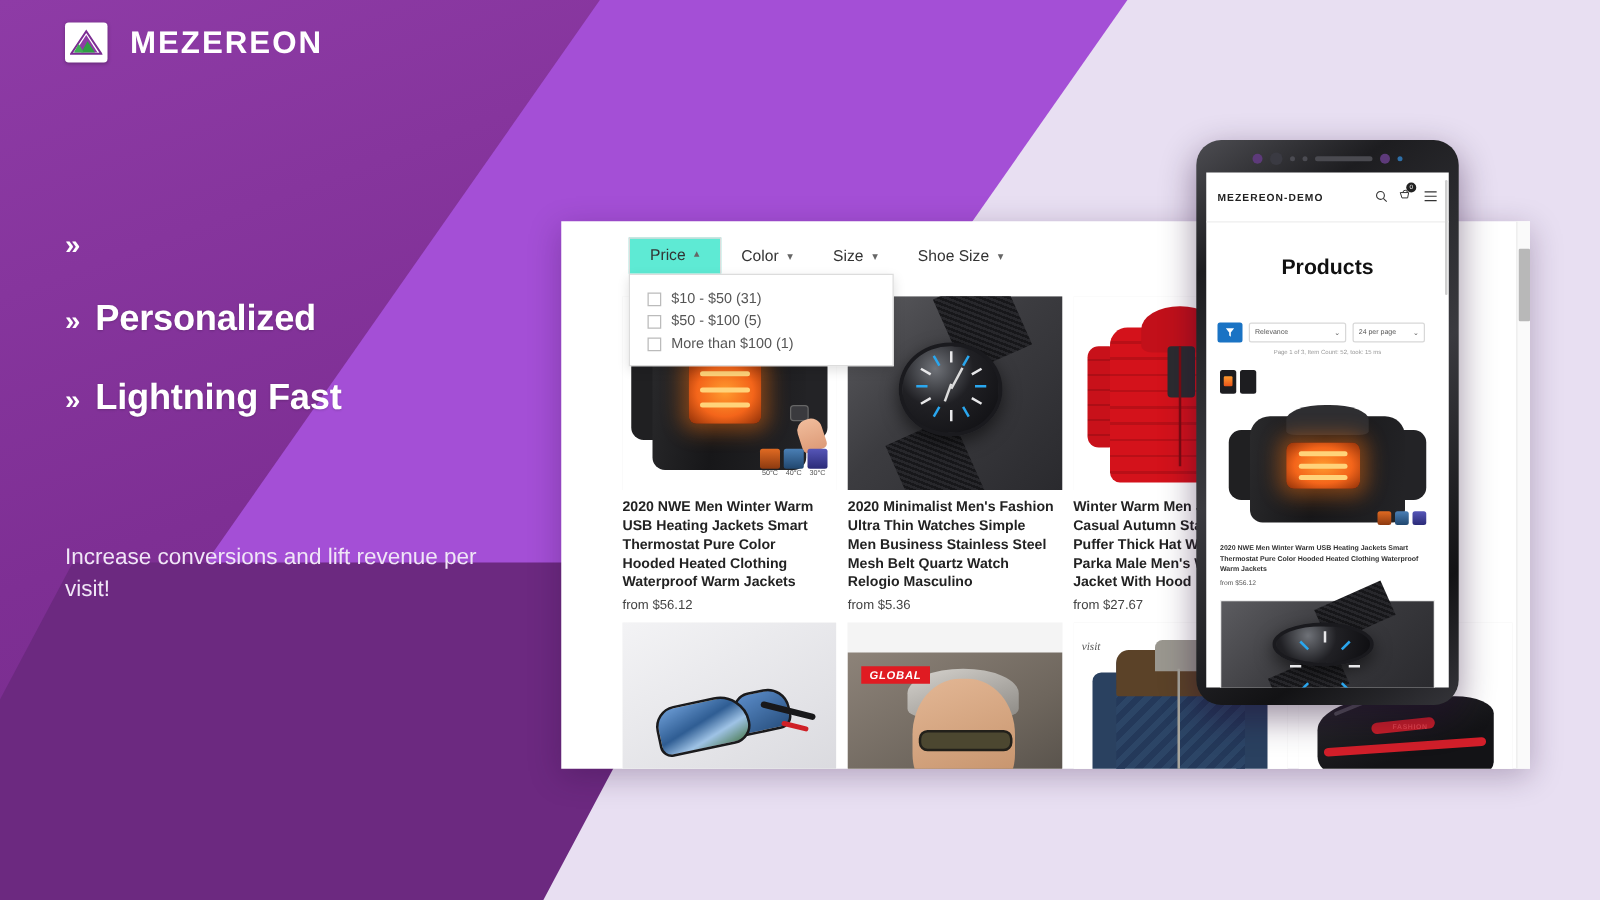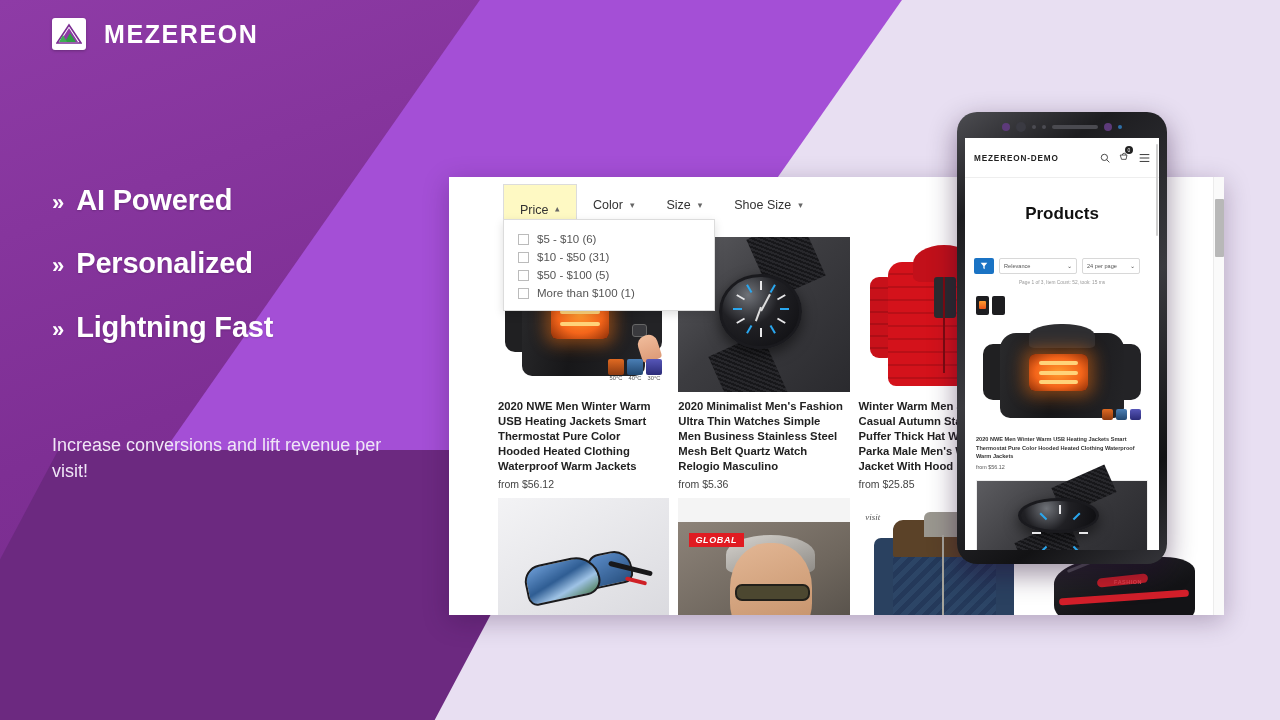--- a/index.html
+++ b/index.html
@@ -91,22 +91,22 @@
   #filter-bar {
     position:absolute; left:54px; top:12px; height:31px;
     display:flex; align-items:center; gap:0; z-index:40;
   }
   .filter-tab {
     display:flex; align-items:center; gap:7px;
     font-size:12.5px; color:#333; padding:7px 16px;
     white-space:nowrap;
   }
   .filter-tab.open {
-    background:#fef9c3; border:1px solid #dcdcdc; border-bottom:none;
-    position:relative; z-index:42; padding:18px 16px 8px;
+    background:#5eead4; border:1px solid #dcdcdc; border-bottom:none;
+    position:relative; z-index:42; padding:6px 16px 8px;
   }
   .chev { font-size:9px; color:#666; }
   .chev.up { transform:rotate(180deg); display:inline-block; }
 
   #filter-panel {
     position:absolute; left:54px; top:42px;
     width:212px; background:#fff;
     border:1px solid #dcdcdc;
     box-shadow:0 3px 9px rgba(0,0,0,.13);
     padding:10px 0 8px; z-index:41;
@@ -364,21 +364,20 @@
       <polygon points="9,19 14,10 20,19" fill="#2f9e44"></polygon>
       <polygon points="3,19 7,12 11,19" fill="#3fae55"></polygon>
     </svg>
   </div>
   <div class="logo-title">MEZEREON</div>
 </div>
 
 <div id="copy">
   <div class="bullet">
     <span class="bullet-chev">»</span>
-    <span class="bullet-text">AI Powered</span>
   </div>
   <div class="bullet">
     <span class="bullet-chev">»</span>
     <span class="bullet-text">Personalized</span>
   </div>
   <div class="bullet">
     <span class="bullet-chev">»</span>
     <span class="bullet-text">Lightning Fast</span>
   </div>
 </div>
@@ -456,21 +455,21 @@
         <div class="art-red">
           <div class="rd-slv-l"></div>
             <div class="rd-slv-r"></div>
           <div class="rd-body"></div>
           <div class="rd-hood"></div>
           <div class="rd-inner"></div>
           <div class="rd-zip"></div>
         </div>
       </div>
       <div class="card-title">Winter Warm Men Jacket Casual Autumn Stand Coll Puffer Thick Hat White Duc Parka Male Men's Winter D Jacket With Hood</div>
-      <div class="card-price">from $25.85</div>
+      <div class="card-price">from $27.67</div>
     </div>
 
     <div class="card">
       <div class="thumb" style="background:#fff;"></div>
       <div class="card-title"></div>
       <div class="card-price"></div>
     </div>
 
     <div class="card">
       <div class="thumb">
@@ -535,24 +534,20 @@
       <span>Size</span>
       <span class="chev">▾</span>
     </div>
     <div class="filter-tab">
       <span>Shoe Size</span>
       <span class="chev">▾</span>
     </div>
   </div>
 
   <div id="filter-panel">
-    <div class="filter-opt">
-      <span class="cbx"></span>
-      <span>$5 - $10 (6)</span>
-    </div>
     <div class="filter-opt">
       <span class="cbx"></span>
       <span>$10 - $50 (31)</span>
     </div>
     <div class="filter-opt">
       <span class="cbx"></span>
       <span>$50 - $100 (5)</span>
     </div>
     <div class="filter-opt">
       <span class="cbx"></span>

